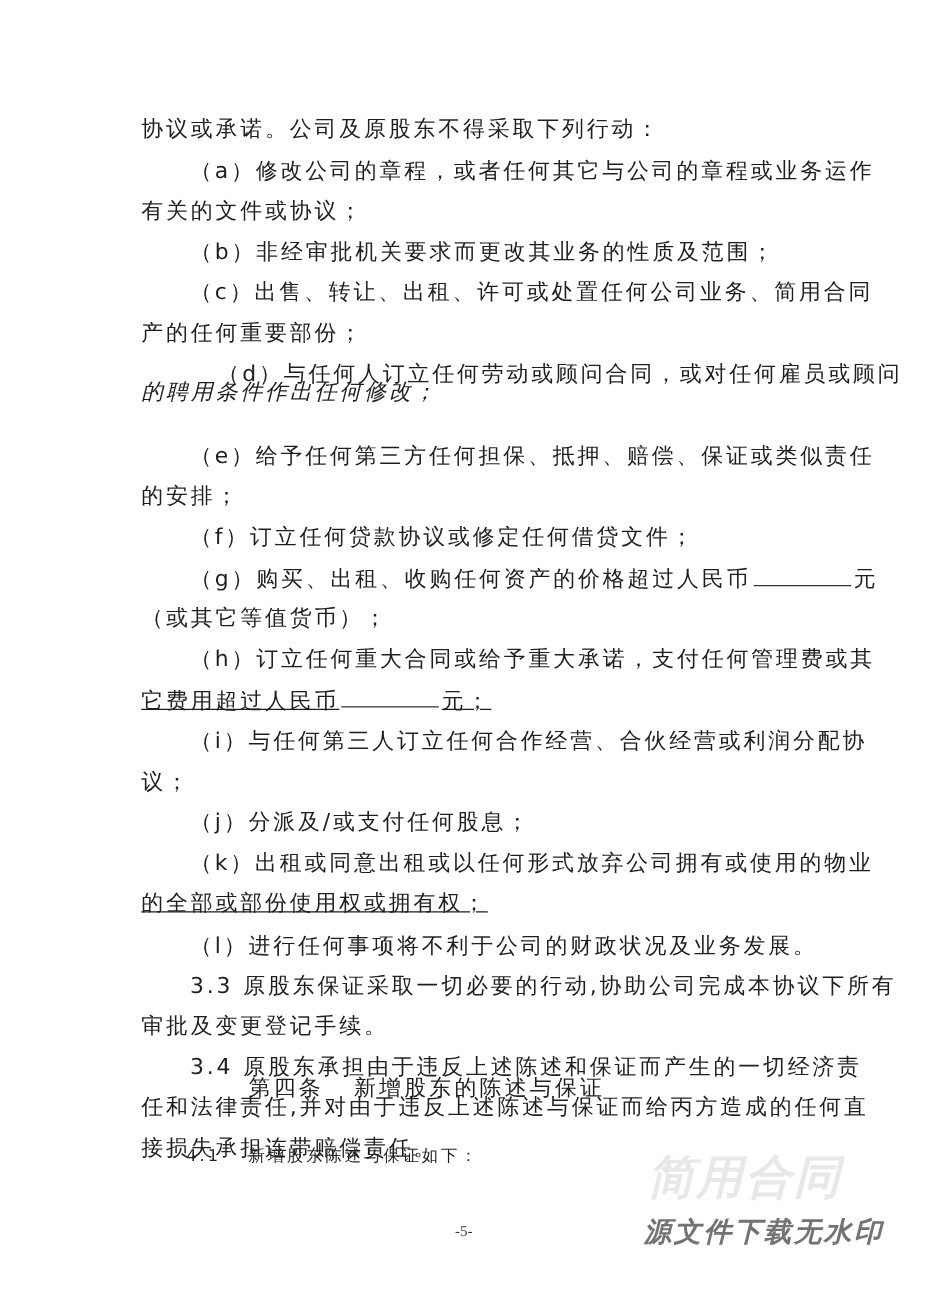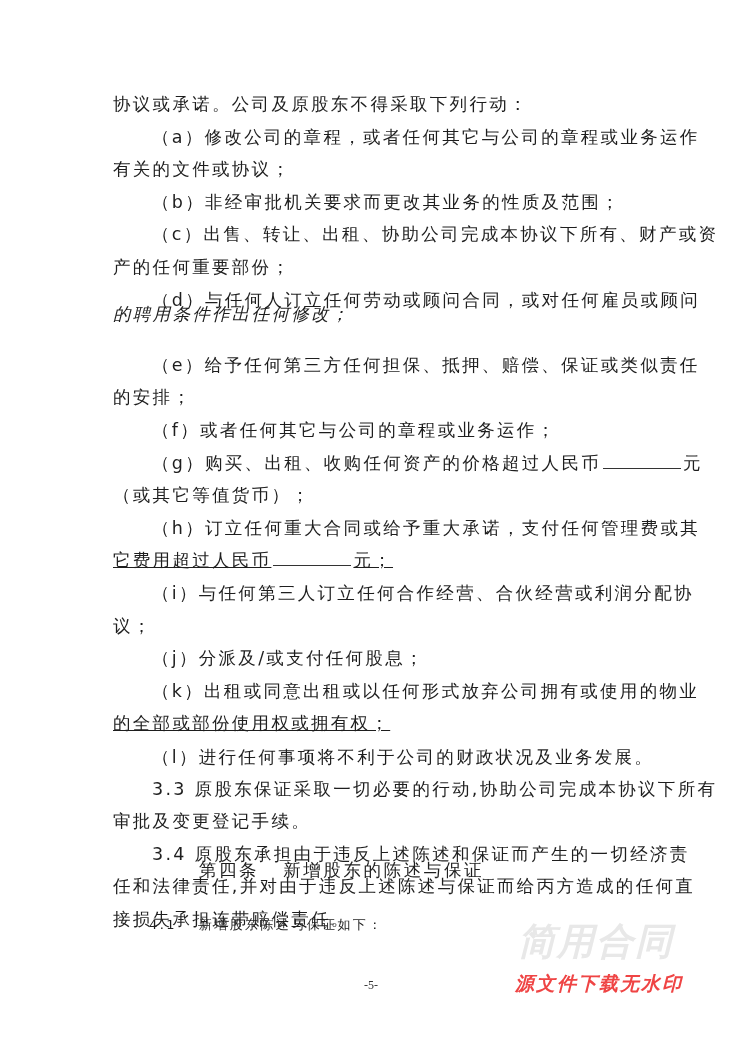--- a/index.html
+++ b/index.html
@@ -14,38 +14,38 @@
   }
   .line.last { text-align-last: left; }
   .indent { left: 152px; width: 477px; }
   .blank { display: inline-block; width: 78px; border-bottom: 1.3px solid #333; height: 16px; vertical-align: baseline; margin: 0 2px; }
   .heading { position: absolute; left: 0; width: 683px; text-align: center; top: 858px; font-size: 17.5px; letter-spacing: 2.6px; }
   .heading .gap { display: inline-block; width: 24px; }
   .sub { position: absolute; left: 149px; top: 916px; font-size: 13px; letter-spacing: 2.4px; white-space: nowrap; }
   .sub .gap { display: inline-block; width: 22px; }
   .pageno { position: absolute; left: 0; width: 742px; top: 978px; text-align: center; font-family: "Liberation Serif", serif; font-size: 12px; color: #333; }
   .wm1 { position: absolute; left: 518px; top: 917px; font-size: 37px; font-weight: bold; font-style: italic; color: #e8e8e8; letter-spacing: 2px; white-space: nowrap; }
-  .wm2 { position: absolute; left: 515px; top: 971px; font-size: 19px; font-weight: bold; font-style: italic; color: #ef4444; letter-spacing: 2px; white-space: nowrap; }
+  .wm2 { position: absolute; left: 515px; top: 971px; font-size: 22px; font-weight: bold; font-style: italic; color: #737373; letter-spacing: 2px; white-space: nowrap; }
 </style>
 </head>
 <body>
 
 <div class="page">
   <div id="body-lines">
       <div class="line last" style="top: 93px;">协议或承诺。公司及原股东不得采取下列行动：</div>
       <div class="line indent" style="top: 125.6px;">（a）修改公司的章程，或者任何其它与公司的章程或业务运作</div>
       <div class="line last" style="top: 158.2px;">有关的文件或协议；</div>
       <div class="line indent last" style="top: 190.8px;">（b）非经审批机关要求而更改其业务的性质及范围；</div>
-      <div class="line indent" style="top: 223.4px;">（c）出售、转让、出租、协助公司完成本协议下所有、财产或资</div>
+      <div class="line indent" style="top: 223.4px;">（c）出售、转让、出租、许可或处置任何公司业务、简用合同</div>
       <div class="line last" style="top: 256px;">产的任何重要部份；</div>
-      <div class="line indent" style="top: 288.6px;">（d）与任何人订立任何劳动或顾问合同，或对任何雇员或顾问</div>
+      <div class="line indent" style="top: 288.6px; margin-left: 22px;">（d）与任何人订立任何劳动或顾问合同，或对任何雇员或顾问</div>
       <div class="line last" style="top: 303px; font-style: italic;">的聘用条件作出任何修改；</div>
       <div class="line indent" style="top: 353.8px;">（e）给予任何第三方任何担保、抵押、赔偿、保证或类似责任</div>
       <div class="line last" style="top: 386.4px;">的安排；</div>
-      <div class="line indent last" style="top: 419px;">（f）或者任何其它与公司的章程或业务运作；</div>
+      <div class="line indent last" style="top: 419px;">（f）订立任何贷款协议或修定任何借贷文件；</div>
       <div class="line indent" style="top: 451.6px;"><span>（g）购买、出租、收购任何资产的价格超过人民币</span><span class="blank"></span><span>元</span></div>
       <div class="line last" style="top: 484.2px;">（或其它等值货币）；</div>
       <div class="line indent" style="top: 516.8px;">（h）订立任何重大合同或给予重大承诺，支付任何管理费或其</div>
       <div class="line last" style="top: 549.4px; text-decoration: underline;"><span>它费用超过人民币</span><span class="blank"></span><span>元；</span></div>
       <div class="line indent" style="top: 582px;">（i）与任何第三人订立任何合作经营、合伙经营或利润分配协</div>
       <div class="line last" style="top: 614.6px;">议；</div>
       <div class="line indent last" style="top: 647.2px;">（j）分派及/或支付任何股息；</div>
       <div class="line indent" style="top: 679.8px;">（k）出租或同意出租或以任何形式放弃公司拥有或使用的物业</div>
       <div class="line last" style="top: 712.4px; text-decoration: underline;">的全部或部份使用权或拥有权；</div>
       <div class="line indent last" style="top: 746px;">（l）进行任何事项将不利于公司的财政状况及业务发展。</div>

